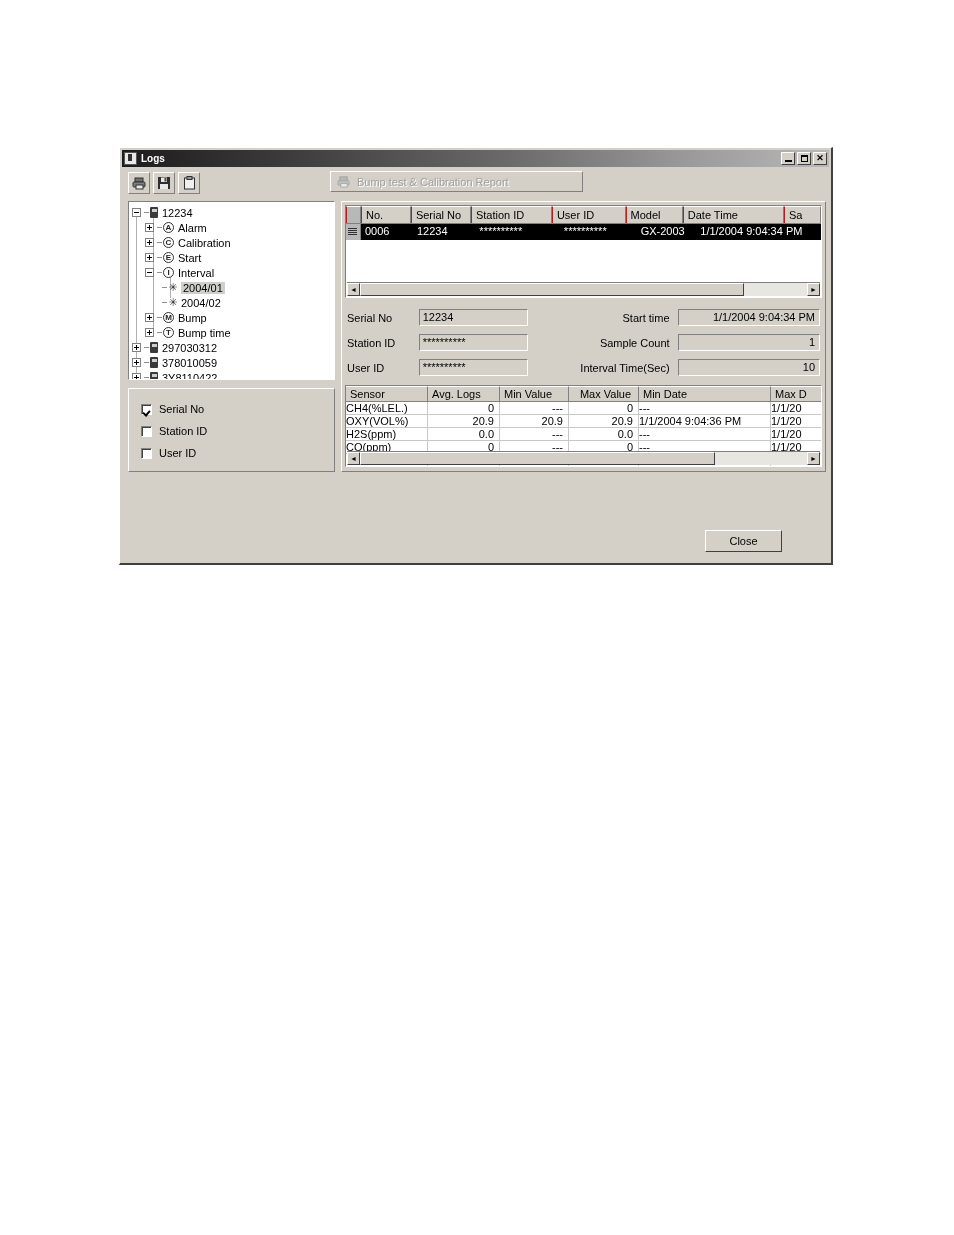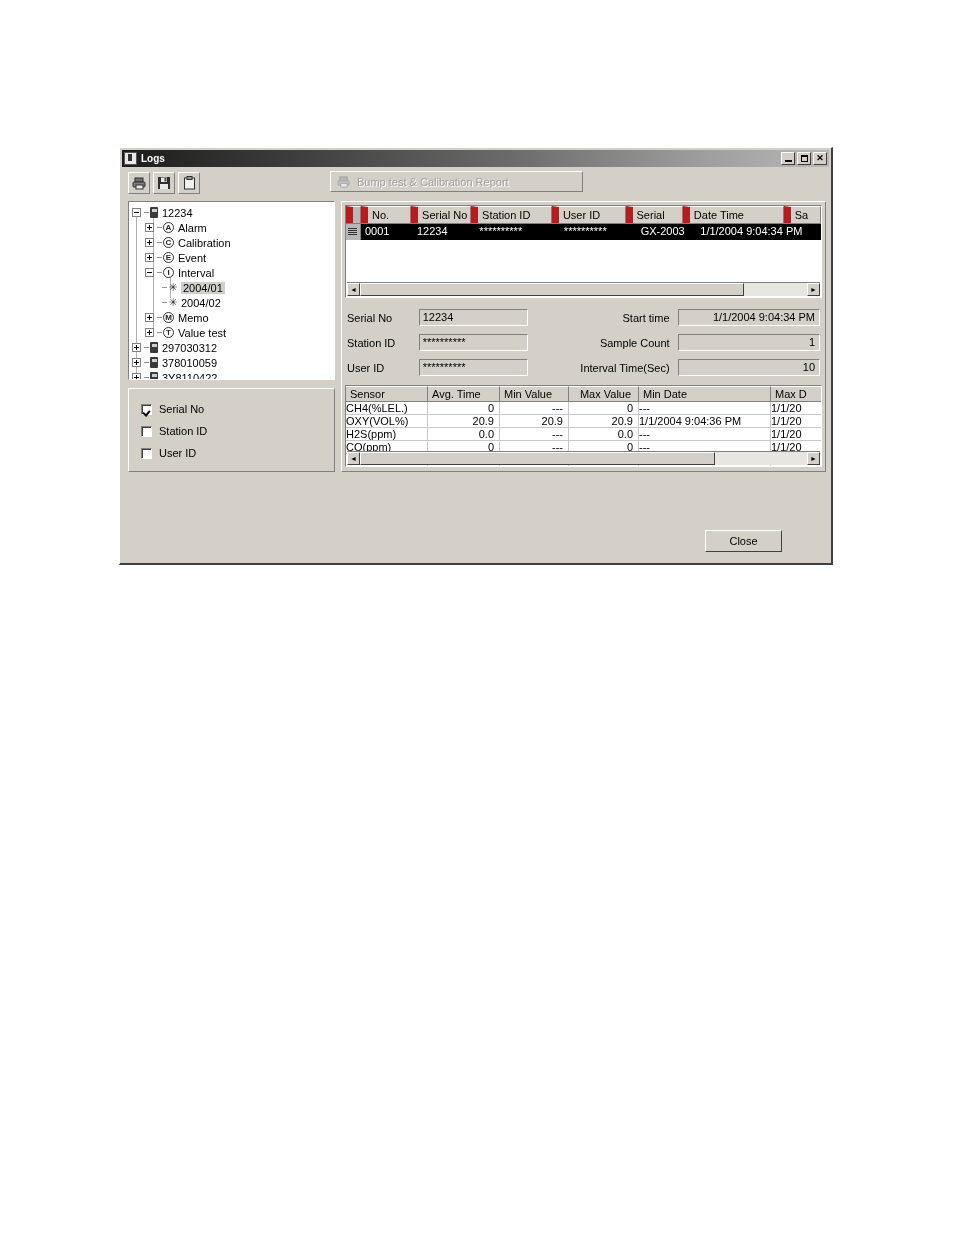--- a/index.html
+++ b/index.html
@@ -343,21 +343,21 @@
   }
   .ghead > div {
     border-right: 1px solid #808080;
     box-sizing: border-box;
     padding: 2px 0 0 4px;
     font-size: 11px;
     overflow: hidden;
     white-space: nowrap;
     background: #d4d0c8;
     border-top: 1px solid #ffffff;
-    border-left: 7px solid #b91c1c;
+    border-left: 1px solid #b91c1c;
   }
   .grow {
     display: flex;
     height: 16px;
     background: #000000;
     color: #ffffff;
   }
   .grow > div {
     box-sizing: border-box;
     padding: 1px 0 0 4px;
@@ -592,21 +592,21 @@
       <span class="texp plus"></span>
       <span class="tdash"></span>
       <span class="circicon">C</span>
       <span class="tlabel">Calibration</span>
     </div>
 
     <div class="tnode indent1">
       <span class="texp plus"></span>
       <span class="tdash"></span>
       <span class="circicon">E</span>
-      <span class="tlabel">Event</span>
+      <span class="tlabel">Start</span>
     </div>
 
     <div class="tnode indent1">
       <span class="texp"></span>
       <span class="tdash"></span>
       <span class="circicon">I</span>
       <span class="tlabel">Interval</span>
     </div>
 
     <div class="tnode indent2">
@@ -618,28 +618,28 @@
     <div class="tnode indent2">
       <span class="tdash"></span>
       <span class="staricon">✳</span>
       <span class="tlabel">2004/02</span>
     </div>
 
     <div class="tnode indent1">
       <span class="texp plus"></span>
       <span class="tdash"></span>
       <span class="circicon">M</span>
-      <span class="tlabel">Memo</span>
+      <span class="tlabel">Bump</span>
     </div>
 
     <div class="tnode indent1">
       <span class="texp plus"></span>
       <span class="tdash"></span>
       <span class="circicon">T</span>
-      <span class="tlabel">Value test</span>
+      <span class="tlabel">Bump time</span>
     </div>
 
     <div class="tnode">
       <span class="texp plus"></span>
       <span class="tdash"></span>
       <span class="devicon"></span>
       <span class="tlabel">297030312</span>
     </div>
 
     <div class="tnode">
@@ -675,27 +675,27 @@
 
   <div id="right-area">
 
     <div id="log-grid">
       <div class="ghead">
         <div class="rowsel"></div>
         <div style="width:54px">No.</div>
         <div style="width:65px">Serial No</div>
         <div style="width:88px">Station ID</div>
         <div style="width:80px">User ID</div>
-        <div style="width:62px">Serial</div>
+        <div style="width:62px">Model</div>
         <div style="width:110px">Date Time</div>
         <div style="width:40px">Sa</div>
       </div>
       <div class="grow">
         <div class="rowsel"></div>
-        <div style="width:54px">0001</div>
+        <div style="width:54px">0006</div>
         <div style="width:65px">12234</div>
         <div style="width:88px">**********</div>
         <div style="width:80px">**********</div>
         <div style="width:62px">GX-2003</div>
         <div style="width:130px">1/1/2004 9:04:34 PM</div>
       </div>
 
       <div class="hscroll">
         <span class="sbtn">◄</span>
         <span class="sthumb" style="width:384px"></span>
@@ -721,21 +721,21 @@
         <span class="flabel">User ID</span>
         <span class="finput f-left stars">**********</span>
         <span class="flabel-r">Interval Time(Sec)</span>
         <span class="finput f-right">10</span>
       </div>
     </div>
 
     <div id="sensor-table">
       <div class="shead">
         <div class="c-sensor">Sensor</div>
-        <div class="c-avg">Avg. Time</div>
+        <div class="c-avg">Avg. Logs</div>
         <div class="c-min">Min Value</div>
         <div class="c-max">Max Value</div>
         <div class="c-mindate">Min Date</div>
         <div class="c-maxdate">Max D</div>
       </div>
 
       <div class="srow">
         <div class="c-sensor">CH4(%LEL.)</div>
         <div class="c-avg r">0</div>
         <div class="c-min r">---</div>

